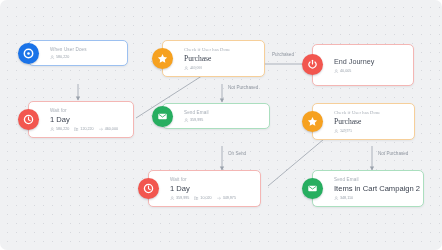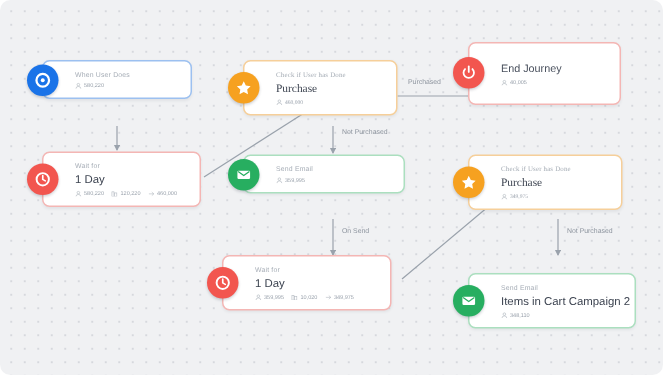--- a/index.html
+++ b/index.html
@@ -213,21 +213,21 @@
           <svg width="4.5" height="4.5" viewBox="0 0 10 10">
             <circle cx="5" cy="3.2" r="1.9" fill="none" stroke="#9aa2ac" stroke-width="1"></circle>
             <path d="M1.5,9 a3.5,3.2 0 0 1 7,0" fill="none" stroke="#9aa2ac" stroke-width="1"></path>
           </svg>
           <span>460,000</span>
         </span>
       </div>
     </div>
   </div>
 
-  <div class="node n-red single" style="left:312px; top:28px; width:102px;">
+  <div class="node n-red single" style="left:312px; top:44px; width:102px;">
     <div class="node-icon" style="background:#f2564f;">
       <svg width="11" height="11" viewBox="0 0 12 12">
         <path d="M3.3,3.3 a3.8,3.8 0 1 0 5.4,0" fill="none" stroke="#ffffff" stroke-width="1.3" stroke-linecap="round"></path>
         <path d="M6,1.4 L6,5.4" stroke="#ffffff" stroke-width="1.3" stroke-linecap="round"></path>
       </svg>
     </div>
     <div class="node-inner">
       <div class="node-title">End Journey</div>
       <div class="stats">
         <span class="stat">
@@ -311,21 +311,21 @@
           <svg width="4.5" height="4.5" viewBox="0 0 10 10">
             <circle cx="5" cy="3.2" r="1.9" fill="none" stroke="#9aa2ac" stroke-width="1"></circle>
             <path d="M1.5,9 a3.5,3.2 0 0 1 7,0" fill="none" stroke="#9aa2ac" stroke-width="1"></path>
           </svg>
           <span>349,975</span>
         </span>
       </div>
     </div>
   </div>
 
-  <div class="node n-green" style="left:312px; top:182px; width:112px;">
+  <div class="node n-green" style="left:312px; top:170px; width:112px;">
     <div class="node-icon" style="background:#27ae60;">
       <svg width="11" height="11" viewBox="0 0 12 12">
         <rect x="1.4" y="3" width="9.2" height="6" rx="0.9" fill="#ffffff"></rect>
         <path d="M1.9,3.6 L6,6.6 L10.1,3.6" fill="none" stroke="#27ae60" stroke-width="0.9"></path>
       </svg>
     </div>
     <div class="node-inner">
       <div class="node-kicker">Send Email</div>
       <div class="node-title">Items in Cart Campaign 2</div>
       <div class="stats">

